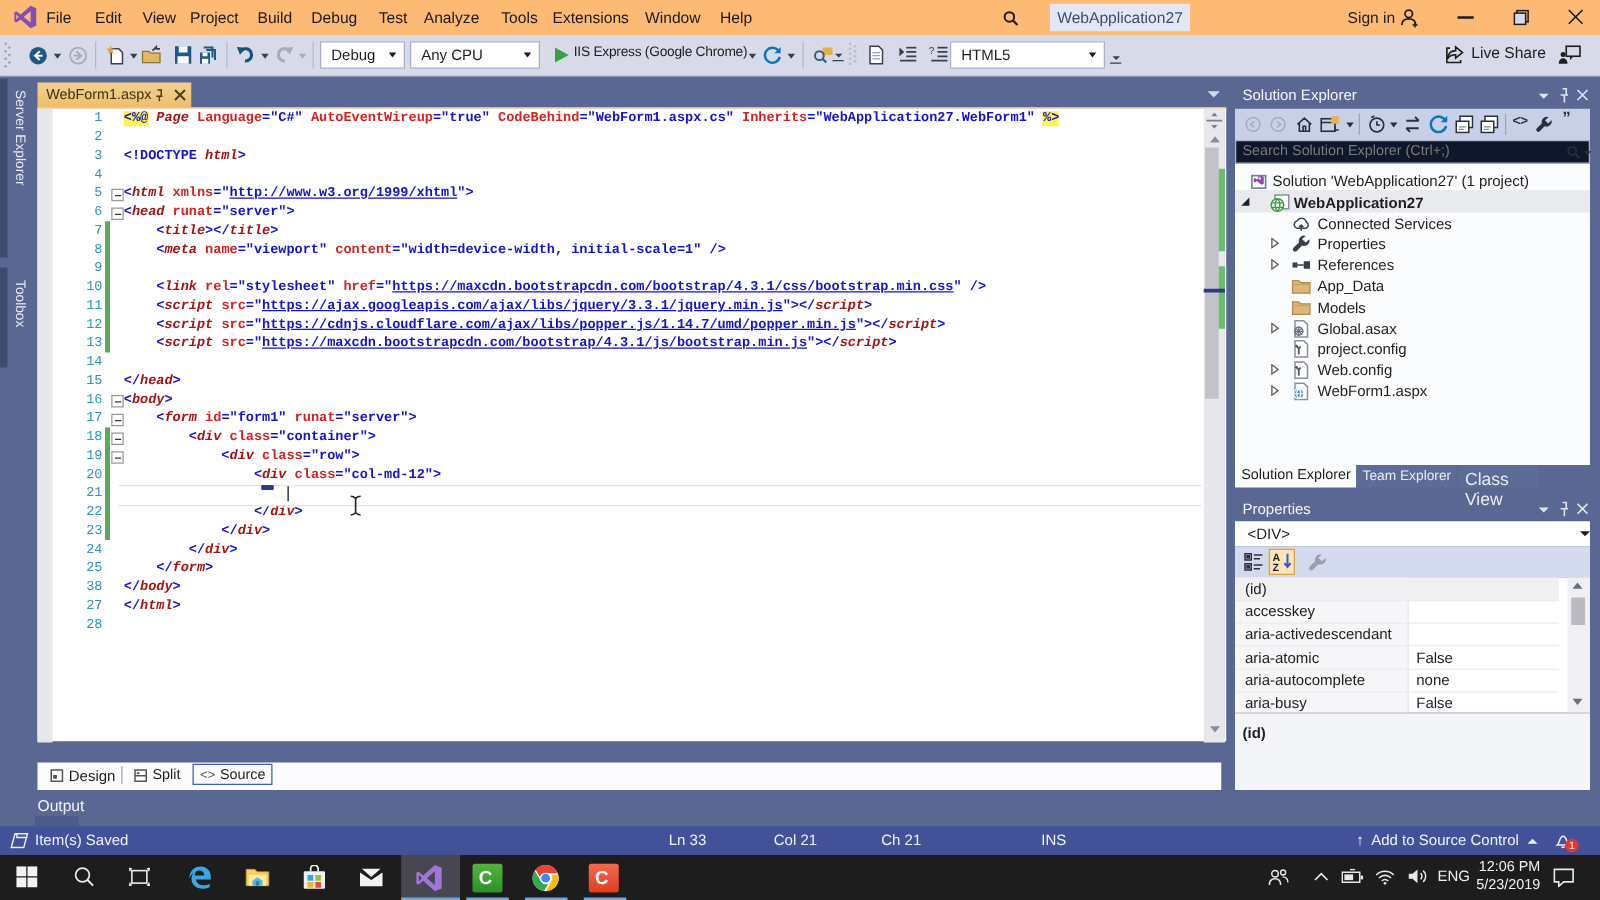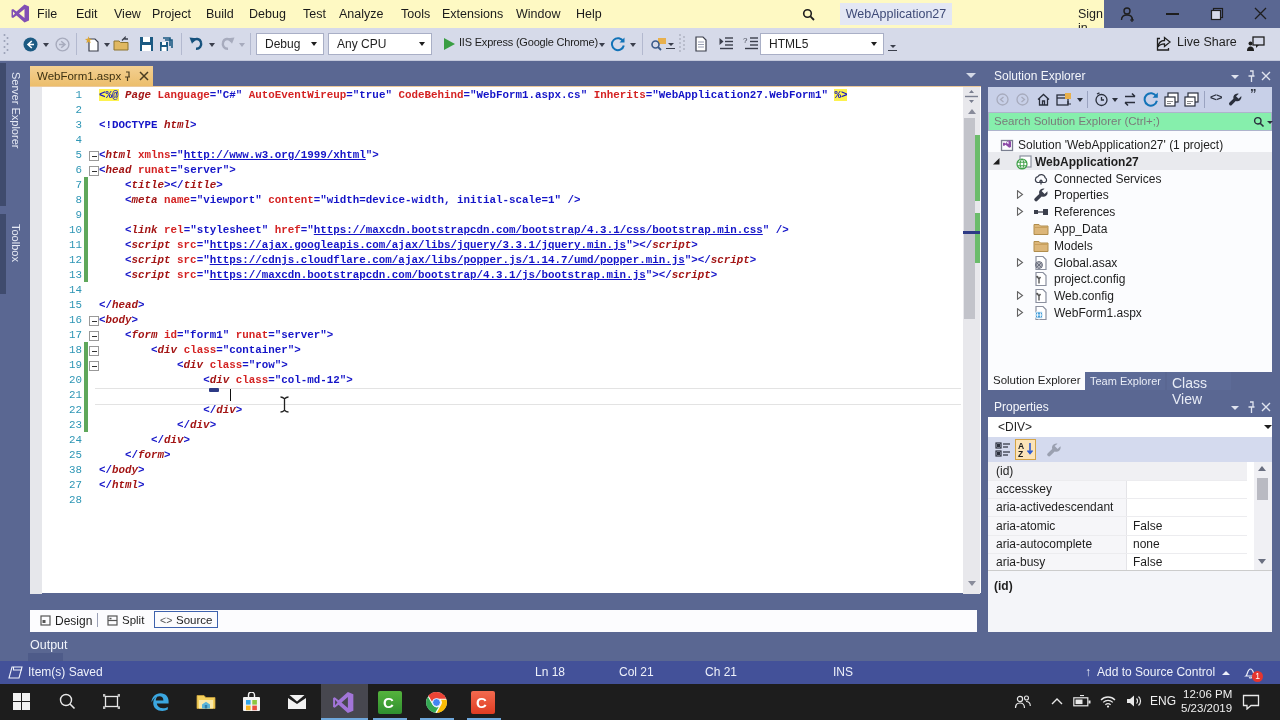--- a/index.html
+++ b/index.html
@@ -1,19 +1,19 @@
 <!DOCTYPE html>
 <html><head>
 <meta charset="utf-8">
 <style>
 html,body{margin:0;padding:0;}
 #root{position:relative;width:1280px;height:720px;overflow:hidden;background:#5a6792;font-family:"Liberation Sans",sans-serif;-webkit-font-smoothing:antialiased;}
 .abs{position:absolute;}
 
-#titlebar{left:0;top:0;width:1104px;height:28px;background:#fef9c3;}
+#titlebar{left:0;top:0;width:1280px;height:28px;background:#fdba74;}
 .menuitem{position:absolute;top:7px;font-size:12.5px;color:#1b1b1b;}
 #searchbox{left:620px;top:5px;width:203px;height:19px;background:#fff;border:1px solid #a8aec6;font-size:11.5px;color:#767676;line-height:18px;padding-left:6px;box-sizing:border-box;}
 #apptitle{left:840px;top:3px;width:112px;height:22px;background:#e3e7f4;color:#3e4a77;font-size:12.5px;text-align:center;line-height:22px;}
 
 #toolbar{left:0;top:28px;width:1280px;height:33px;background:#d6dae9;border-bottom:1px solid #c2c7da;box-sizing:border-box;}
 .tsep{position:absolute;top:5px;width:1px;height:22px;background:#b3b9cf;}
 .combo{position:absolute;top:5px;height:22px;background:#fff;border:1px solid #a9afc6;box-sizing:border-box;font-size:12px;color:#1e1e1e;line-height:20px;padding-left:8px;}
 .combo .car{position:absolute;right:6px;top:8px;width:0;height:0;border-left:3.5px solid transparent;border-right:3.5px solid transparent;border-top:4px solid #1e1e1e;}
 .caret{position:absolute;width:0;height:0;border-left:3.5px solid transparent;border-right:3.5px solid transparent;border-top:4px solid #3b3f4c;}
 
@@ -377,21 +377,21 @@
           <rect x="1" y="5" width="10" height="9" fill="#fff" stroke="#2a2f3c" stroke-width="1.2"></rect>
           <path d="M3 9.5 L9 9.5 M3 11.5 L7 11.5" stroke="#888" stroke-width="1"></path>
         </svg>
       <div class="abs" style="left:216px;top:4px;width:1px;height:17px;background:#9aa3c0"></div>
       <span class="abs" style="left:222px;top:4px;color:#2a2f3c;font-size:11px;font-weight:bold;letter-spacing:-0.5px">&lt;&gt;</span>
       <svg class="abs" style="left:240px;top:5px" width="15" height="15" viewBox="0 0 15 15">
           <path d="M9.5 1.5 a4.2 4.2 0 0 0 -4.1 5.2 L1.5 10.6 a1.6 1.6 0 0 0 2.3 2.3 L7.7 9 a4.2 4.2 0 0 0 5.6 -5 L10.6 6.7 L8 4.2 L10.8 1.7 a4.2 4.2 0 0 0 -1.3 -0.2 Z" fill="#2a2f3c"></path>
         </svg>
       <span class="abs" style="left:262px;top:-1px;color:#2a2f3c;font-size:13px;font-weight:bold">”</span>
     </div>
-    <div class="abs" style="left:0;top:46px;width:284px;height:19px;background:#86efac;border:1px solid #aeb4cc;box-sizing:border-box">
+    <div class="abs" style="left:0;top:46px;width:284px;height:19px;background:#0f172a;border:1px solid #aeb4cc;box-sizing:border-box">
       <span class="abs" style="left:5px;top:2px;color:#7a7a7a;font-size:11.5px">Search Solution Explorer (Ctrl+;)</span>
       <svg class="abs" style="left:264px;top:3px" width="12" height="12" viewBox="0 0 12 12">
           <circle cx="4.8" cy="4.8" r="3.2" fill="none" stroke="#2a2f3c" stroke-width="1.4"></circle>
           <line x1="7.2" y1="7.2" x2="10.5" y2="10.5" stroke="#2a2f3c" stroke-width="1.6"></line>
         </svg>
       <div class="abs" style="left:278px;top:8px;width:0;height:0;border-left:3px solid transparent;border-right:3px solid transparent;border-top:3.5px solid #2a2f3c"></div>
     </div>
     <div class="abs" id="tree" style="left:0;top:65px;width:284px;height:241px;background:#fbfcfe;color:#1e1e1e">
       <svg class="abs" style="left:11px;top:6px" width="16" height="16" viewBox="0 0 16 16">
           <rect x="2.5" y="3.5" width="11" height="10" fill="none" stroke="#7a7f90" stroke-width="1.3"></rect>
@@ -564,21 +564,21 @@
   </div>
 
   <span class="abs" style="left:30px;top:638px;color:#f2f5fc;font-size:12.5px">Output</span>
   <div class="abs" style="left:28px;top:653px;width:35px;height:8px;background:#4e5b89"></div>
 
   <div class="abs" id="statusbar">
     <svg class="abs" style="left:8px;top:5px" width="15" height="13" viewBox="0 0 15 13">
         <path d="M1 12 L4 1 L14 1 L11 12 Z M5.5 1 L5.5 4 L14 4" fill="none" stroke="#eef1fa" stroke-width="1.1"></path>
       </svg>
     <span class="sbtext" style="left:28px">Item(s) Saved</span>
-    <span class="sbtext" style="left:535px">Ln 18</span>
+    <span class="sbtext" style="left:535px">Ln 33</span>
     <span class="sbtext" style="left:619px">Col 21</span>
     <span class="sbtext" style="left:705px">Ch 21</span>
     <span class="sbtext" style="left:833px">INS</span>
     <span class="sbtext" style="left:1085px">↑&nbsp; Add to Source Control</span>
     <div class="abs" style="left:1222px;top:10px;width:0;height:0;border-left:4px solid transparent;border-right:4px solid transparent;border-bottom:4.5px solid #eef1fa"></div>
     <svg class="abs" style="left:1243px;top:4px" width="15" height="15" viewBox="0 0 15 15">
         <path d="M3 11 C4.5 10 4.5 4 7.5 4 C10.5 4 10.5 10 12 11 Z M6.3 12.2 A1.3 1.3 0 0 0 8.7 12.2" fill="none" stroke="#eef1fa" stroke-width="1.2"></path>
       </svg>
     <div class="abs" style="left:1252px;top:10px;width:11px;height:11px;border-radius:6px;background:#e5352f;color:#fff;font-size:8.5px;text-align:center;line-height:11px">1</div>
   </div>

